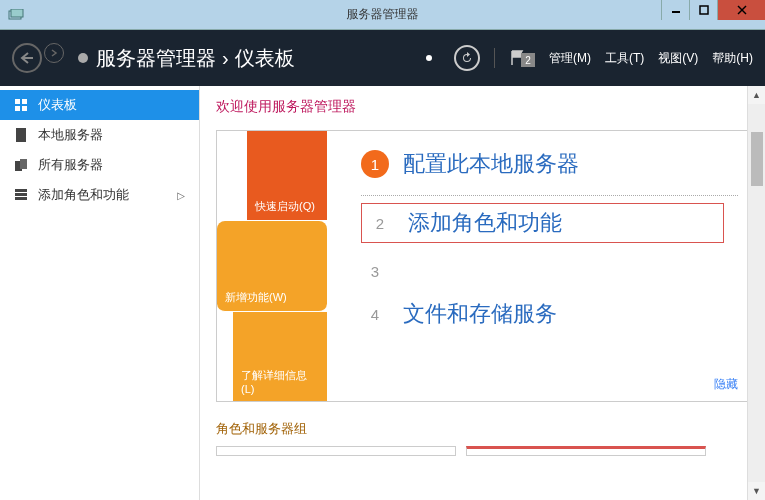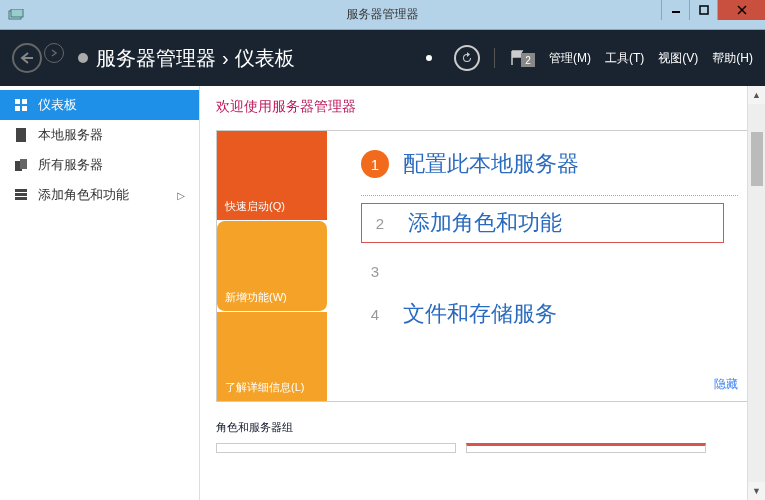--- a/index.html
+++ b/index.html
@@ -31,35 +31,35 @@
 .side-item.active { background: #1e90e8; color: #fff; }
 .side-icon { width: 14px; display: flex; justify-content: center; }
 .chev { margin-left: auto; font-size: 10px; color: #666; }
 
 .main { flex: 1; background: #fff; padding: 12px 16px 0 16px; position: relative; overflow: hidden; }
 .welcome-title { font-size: 14px; color: #be185d; margin-bottom: 14px; }
 .welcome-panel { border: 1px solid #ccc; height: 272px; display: flex; }
 .tiles { width: 110px; display: flex; flex-direction: column; }
 .tile { flex: 1; color: #fff; font-size: 11px; display: flex; align-items: flex-end; padding: 6px 8px; border-bottom: 1px solid #fff; }
 .tile:last-child { border-bottom: none; }
-.tile.orange { background: #e85a1f; }
+.tile.orange { background: #e85a1f; margin-left: 30px; }
 .tile.amber1 { background: #f4a328; border-radius: 8px; }
-.tile.amber2 { background: #f4a328; }
+.tile.amber2 { background: #f4a328; margin-left: 16px; }
 .steps-area { flex: 1; padding: 18px 14px 8px 34px; position: relative; }
 .step { display: flex; align-items: center; gap: 14px; margin-bottom: 14px; }
 .step-num { width: 28px; height: 28px; border-radius: 50%; display: flex; align-items: center; justify-content: center; font-size: 15px; color: #999; }
 .step.primary .step-num { background: #f26a1b; color: #fff; }
 .step-text { font-size: 22px; color: #2a6bbf; cursor: pointer; }
 .step.primary .step-text { font-size: 22px; }
 .step.boxed { border: 1px solid #d9534f; padding: 4px; margin-right: 10px; }
 .dotted-line { position: absolute; top: 64px; left: 34px; right: 10px; border-top: 1px dotted #aaa; }
 .hide-link { position: absolute; right: 10px; bottom: 8px; font-size: 12px; color: #3b82f6; cursor: pointer; }
 
 .roles-section { margin-top: 18px; }
-.roles-title { font-size: 11px; color: #0f172a; }
+.roles-title { font-size: 13px; color: #a16207; }
 .roles-sub { font-size: 11px; color: #888; margin-top: 2px; }
 .role-boxes { display: flex; gap: 10px; margin-top: 8px; }
 .role-box { width: 240px; height: 10px; border: 1px solid #ccc; }
 .role-box.red { border-top: 3px solid #d9534f; }
 
 .scrollbar { position: absolute; right: 0; top: 0; width: 18px; height: 100%; background: #eee; border-left: 1px solid #ddd; }
 .scroll-arrow { height: 18px; display: flex; align-items: center; justify-content: center; font-size: 9px; color: #555; background: #f4f4f4; }
 .scroll-thumb { position: absolute; right: 2px; top: 46px; width: 12px; height: 54px; background: #bbb; }
 </style>
 </head>

